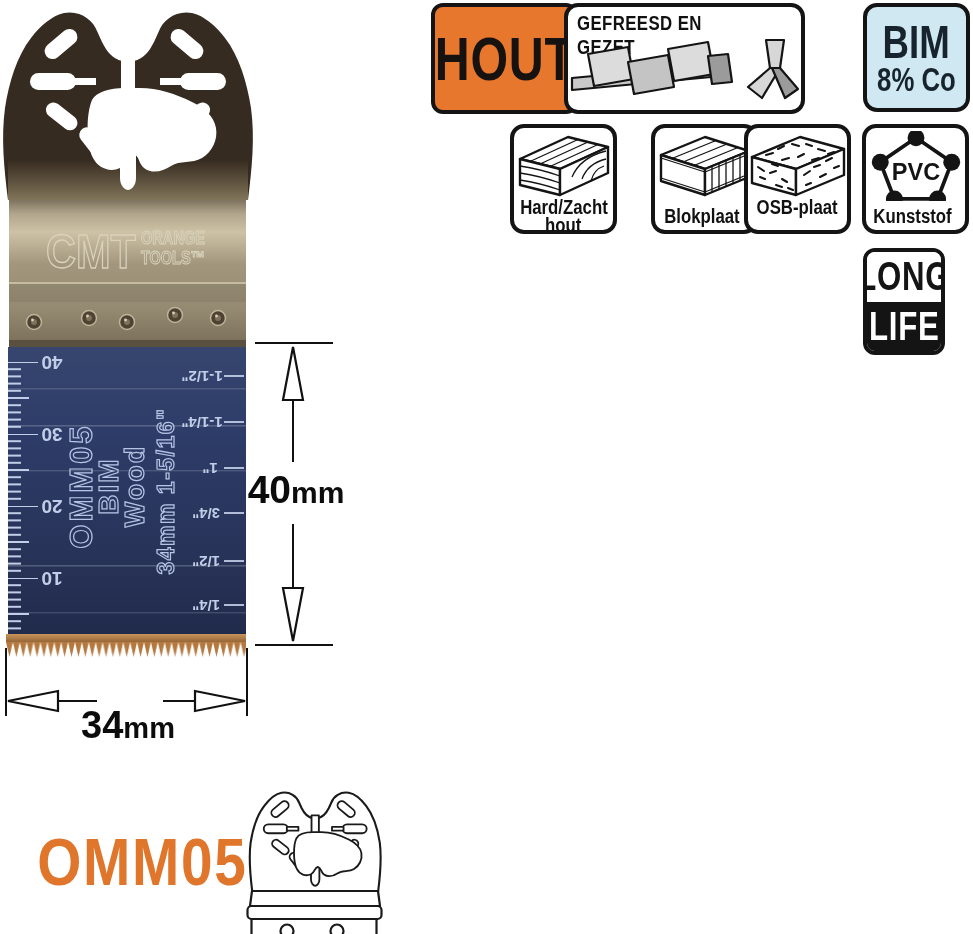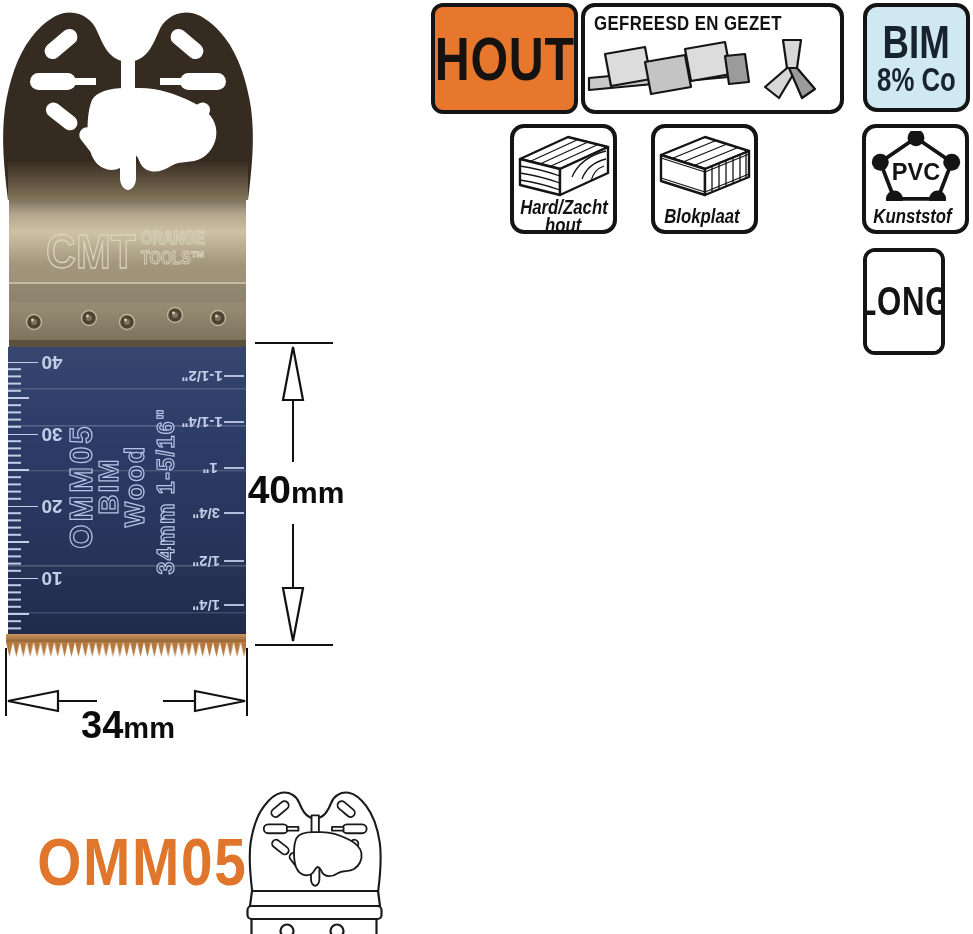--- a/index.html
+++ b/index.html
@@ -7,34 +7,34 @@
          font-family:"Liberation Sans",sans-serif;}
   .abs{position:absolute;}
   .cond{display:inline-block;transform:scaleX(.78);transform-origin:center;white-space:nowrap;}
   .cond2{display:inline-block;transform:scaleX(.86);transform-origin:center;white-space:nowrap;}
 
   
   .badge{box-sizing:border-box;border:4px solid #141414;border-radius:12px;background:#fff;}
   .badge-hout{left:431px;top:3px;width:147px;height:111px;background:#e8772e;
               display:flex;align-items:center;justify-content:center;}
   .badge-hout span{font-size:62px;font-weight:800;color:#151210;letter-spacing:1px;}
-  .badge-gefreesd{left:581px;top:3px;width:263px;height:111px;border-radius:14px;}
+  .badge-gefreesd{left:564px;top:3px;width:241px;height:111px;border-radius:14px;}
   .gefreesd-title{position:absolute;left:9px;top:4px;font-size:21px;font-weight:700;color:#111;
                   transform:scaleX(.8);transform-origin:left center;letter-spacing:.5px;}
   .badge-bim{left:863px;top:3px;width:107px;height:109px;background:#cfe8f2;border-radius:14px;
              display:flex;flex-direction:column;align-items:center;justify-content:center;line-height:.9;}
   .bim1{font-size:47px;font-weight:800;color:#17242d;}
   .bim2{font-size:33px;font-weight:800;color:#17242d;margin-top:2px;}
 
   
   .mat{box-sizing:border-box;border:4px solid #141414;border-radius:14px;background:#fff;
        width:107px;height:110px;top:124px;display:flex;flex-direction:column;align-items:center;}
   .mat svg{flex:0 0 auto;}
   .mat-label{margin-top:auto;margin-bottom:4px;text-align:center;font-size:19.5px;font-weight:700;
-             color:#111;line-height:.92;font-style:italic;}
+             color:#111;line-height:.92;}
 
   
   .badge-ll{left:863px;top:248px;width:82px;height:107px;border:4px solid #141414;border-radius:12px;
             overflow:hidden;background:#fff;box-sizing:border-box;display:flex;flex-direction:column;}
   .ll-top{flex:1;background:#fff;color:#141414;display:flex;align-items:center;justify-content:center;}
   .ll-bot{flex:1;background:#141414;color:#fff;display:flex;align-items:center;justify-content:center;}
   .badge-ll span{font-size:40px;font-weight:800;letter-spacing:1px;}
 
   
   .per-stuk{left:381px;top:386px;font-size:63px;font-weight:800;color:#0a0a0a;}
@@ -309,20 +309,38 @@
         <line x1="85" y1="21.9" x2="85" y2="47.9"></line>
           <line x1="91" y1="19.4" x2="91" y2="45.4"></line>
       </g>
     </svg>
     <div class="mat-label">
       <div class="cond2">Blokplaat</div>
       <div class="cond2"></div>
     </div>
   </div>
 
+  <div class="abs mat" style="left:744px">
+    <svg width="100" height="66" viewBox="0 0 100 66" style="margin-top:5px">
+      <g stroke="#141414" stroke-width="2.4" stroke-linejoin="round" fill="#fff">
+        <polygon points="4,24 52,4 96,16 48,36"></polygon>
+        <polygon points="4,24 48,36 48,62 4,50"></polygon>
+        <polygon points="48,36 96,16 96,42 48,62"></polygon>
+      </g>
+      <g stroke="#141414" stroke-width="2.1" stroke-linecap="round">
+        <path d="M18,22 l7,-2 M30,16 l6,-3 M44,11 l7,2 M58,11 l6,2 M70,16 l7,2 M34,27 l7,-2 M50,24 l6,-3 M64,27 l7,-2 M24,31 l6,2 M80,21 l6,-2"></path>
+        <path d="M10,34 l6,4 M22,40 l6,-2 M34,46 l5,3 M12,44 l5,2 M28,52 l6,2 M40,55 l5,2"></path>
+        <path d="M56,42 l6,-4 M66,34 l6,-2 M78,28 l6,-3 M58,52 l5,-2 M72,44 l6,-3 M86,35 l5,-2"></path>
+      </g>
+    </svg>
+    <div class="mat-label">
+      <div class="cond2">OSB-plaat</div>
+      <div class="cond2"></div>
+    </div>
+  </div>
 
   <div class="abs mat" style="left:862px">
     <svg width="94" height="70" viewBox="0 0 100 74" style="margin-top:3px">
       <polygon points="50,7 88,33 73,72 27,72 12,33" fill="none" stroke="#141414" stroke-width="4"></polygon>
       <g fill="#141414">
         <circle cx="50" cy="7" r="9"></circle>
           <circle cx="88" cy="33" r="9"></circle>
           <circle cx="73" cy="72" r="9"></circle>
         <circle cx="27" cy="72" r="9"></circle>
           <circle cx="12" cy="33" r="9"></circle>
@@ -332,20 +350,23 @@
     <div class="mat-label">
       <div class="cond2">Kunststof</div>
       <div class="cond2"></div>
     </div>
   </div>
 
   <div class="abs badge-ll">
     <div class="ll-top">
       <span class="cond">LONG</span>
     </div>
+    <div class="ll-bot">
+      <span class="cond">LIFE</span>
+    </div>
   </div>
 
 
   <div class="abs code-orange">
     <span class="cond2">OMM05</span>
   </div>
 
   <svg class="abs" style="left:240px;top:782px" width="150" height="152" viewBox="240 782 150 152">
     <g transform="translate(248,786) scale(0.525)" fill="#ffffff" stroke="#1a1a1a" stroke-width="4" stroke-linejoin="round">
       <use href="#head-outer"></use>

